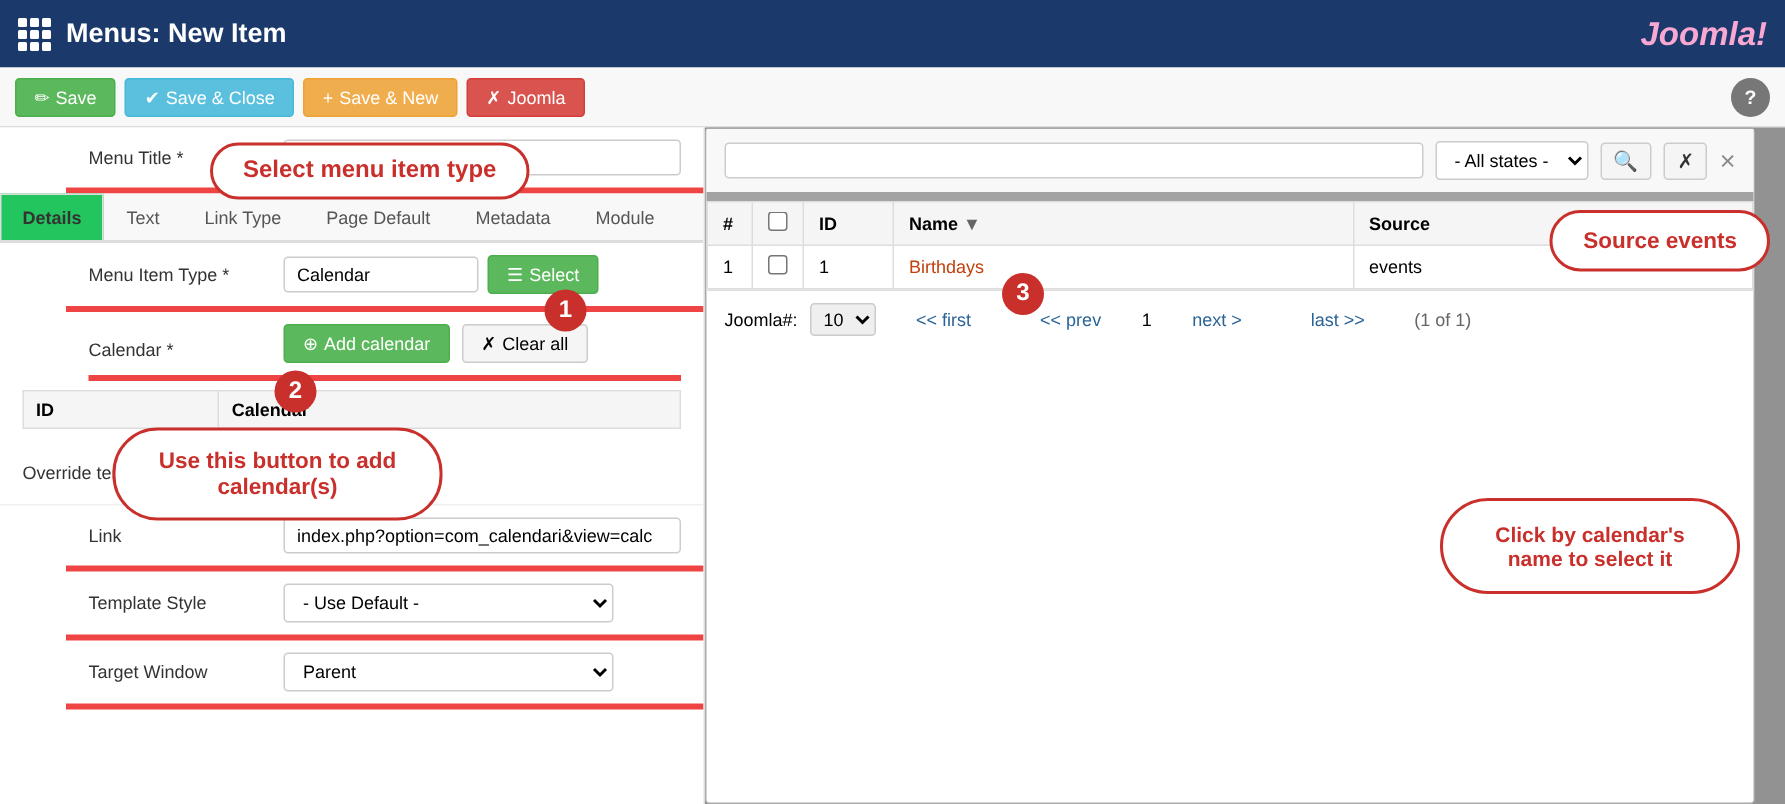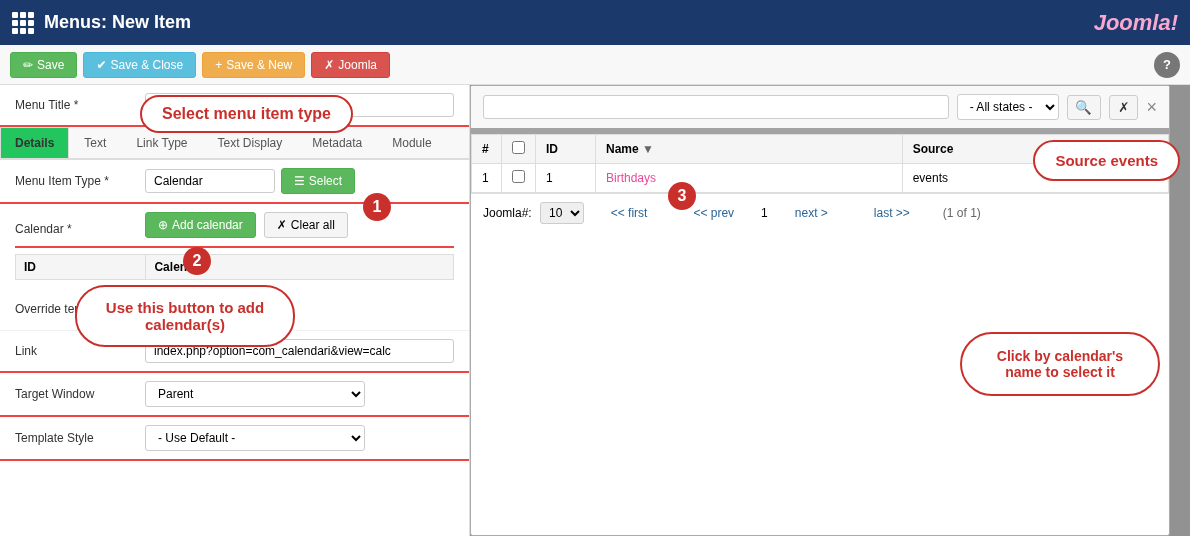--- a/index.html
+++ b/index.html
@@ -56,21 +56,22 @@
       background: white;
       border-right: 1px solid #ddd;
       padding: 0;
       overflow-y: auto;
     }
 
     .form-row {
       display: flex;
       align-items: center;
       padding: 8px 15px;
-      border-bottom: 2px solid #ef4444;
+      border-bottom: 4px solid #ef4444;
+      margin-left: 44px;
     }
     .form-label {
       width: 130px;
       font-size: 12px;
       color: #333;
       flex-shrink: 0;
     }
     .form-control {
       flex: 1;
       border: 1px solid #ccc;
@@ -244,21 +245,21 @@
       background: #f5f5f5;
       padding: 6px 10px;
       border: 1px solid #ddd;
       text-align: left;
     }
     .modal-table td {
       padding: 6px 10px;
       border: 1px solid #ddd;
     }
     .modal-table .sort-arrow { color: #666; }
-    .modal-table a { color: #ec4899; text-decoration: none; }
+    .modal-table a { color: #c2410c; text-decoration: none; }
     .modal-footer {
       padding: 8px 12px;
       display: flex;
       align-items: center;
       gap: 8px;
       font-size: 12px;
       border-top: 1px solid #ddd;
     }
     .modal-footer select {
       border: 1px solid #ccc;
@@ -352,21 +353,21 @@
 
     <div class="form-row">
       <span class="form-label">Menu Title *</span>
       <input class="form-control" type="text" style="">
     </div>
 
     <div class="tabs">
       <div class="tab active">Details</div>
       <div class="tab">Text</div>
       <div class="tab">Link Type</div>
-      <div class="tab">Text Display</div>
+      <div class="tab">Page Default</div>
       <div class="tab">Metadata</div>
       <div class="tab">Module</div>
     </div>
 
     <div class="form-row">
       <span class="form-label">Menu Item Type *</span>
       <input class="form-control" type="text" style="max-width: 130px;" value="Calendar">
       <button class="btn" style="margin-left:6px; background:#5cb85c; color:white; border-color:#4cae4c;">
         <span>☰</span>
         <span>Select</span>
@@ -409,30 +410,30 @@
         <span>✗</span>
       </button>
     </div>
 
     <div class="form-row">
       <span class="form-label">Link</span>
       <input class="form-control" type="text" value="index.php?option=com_calendari&amp;view=calc" style="">
     </div>
 
     <div class="form-row">
+      <span class="form-label">Template Style</span>
+      <select class="form-control" style="max-width:220px;">
+        <option>- Use Default -</option>
+      </select>
+    </div>
+
+    <div class="form-row">
       <span class="form-label">Target Window</span>
       <select class="form-control" style="max-width:220px;">
         <option>Parent</option>
-      </select>
-    </div>
-
-    <div class="form-row">
-      <span class="form-label">Template Style</span>
-      <select class="form-control" style="max-width:220px;">
-        <option>- Use Default -</option>
       </select>
     </div>
 
   </div>
 
   <div class="right-panel">
     <div class="modal">
 
       <div class="modal-header">
         <input class="modal-search-input" type="text" style="width: 280px;">

